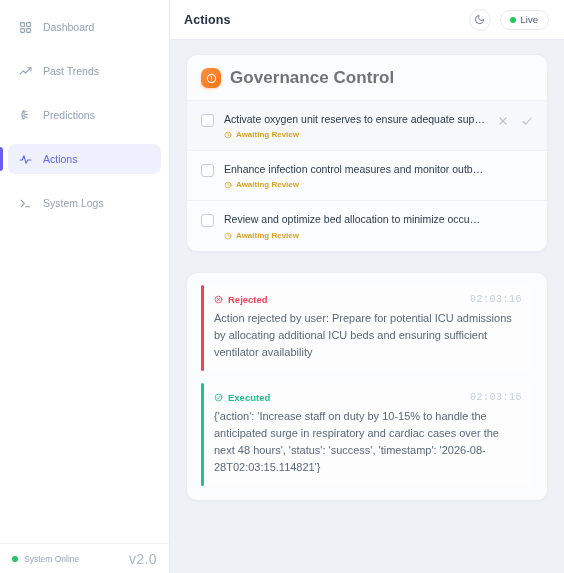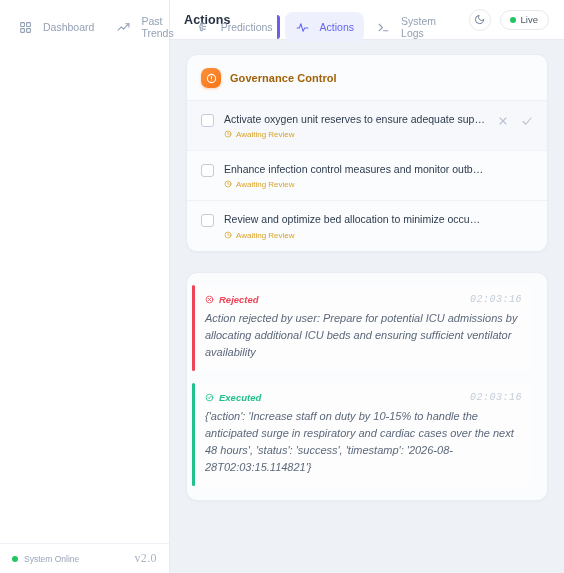--- a/index.html
+++ b/index.html
@@ -67,22 +67,22 @@
   .brand-sub {
     font-size: 8px;
     color: #9aa5b8;
     line-height: 1.2;
     letter-spacing: .05px;
   }
 
   .nav {
     padding: 12px 8px 0 8px;
     display: flex;
-    flex-direction: row;
-    gap: 2px;
+    flex-direction: column;
+    gap: 14px;
     flex: 1 1 auto;
   }
 
   .nav-item {
     position: relative;
     display: flex;
     align-items: center;
     gap: 11px;
     height: 30px;
     padding: 0 10px 0 11px;
@@ -124,22 +124,22 @@
     font-size: 8.5px;
     color: #9aa5b8;
   }
 
   .status-online { display: flex; align-items: center; gap: 6px; }
   .dot-green {
     width: 6px; height: 6px; border-radius: 50%;
     background: #22c55e; flex: 0 0 6px;
   }
   .version {
-    font-family: Liberation Serif, serif;
-    font-size: 12px;
+    font-family: Liberation Sans, sans-serif;
+    font-size: 14px;
     color: #aab4c5;
     letter-spacing: .4px;
   }
 
   
   .main {
     flex: 1 1 auto;
     height: 573px;
     display: flex;
     flex-direction: column;
@@ -221,23 +221,23 @@
     width: 20px; height: 20px;
     flex: 0 0 20px;
     border-radius: 7px;
     background: linear-gradient(140deg, #fb923c 0%, #f97316 100%);
     display: flex; align-items: center; justify-content: center;
     box-shadow: 0 1px 3px rgba(249,115,22,.33);
   }
   .gov-badge svg { width: 11px; height: 11px; display: block; }
 
   .gov-title {
-    font-size: 11px;
+    font-size: 17px;
     font-weight: bold;
-    color: #a16207;
+    color: #737373;
     letter-spacing: .05px;
   }
 
   .gov-sub {
     margin-top: 5px;
     font-size: 9px;
     color: #a6b0c0;
     padding-left: 0;
   }
 
@@ -269,25 +269,26 @@
     font-size: 10.5px;
     color: #2c3a4c;
     line-height: 1.35;
     white-space: nowrap;
     overflow: hidden;
     text-overflow: ellipsis;
   }
 
   .await {
     display: flex;
-    align-items: flex-start;
+    align-items: flex-end;
     gap: 4px;
     margin-top: 4px;
     font-size: 8px;
     color: #d9a328;
+    font-weight: bold;
   }
   .await svg { width: 8px; height: 8px; display: block; flex: 0 0 8px; }
 
   .row-actions {
     display: flex;
     align-items: center;
     gap: 9px;
     margin-top: 1px;
     flex: 0 0 auto;
   }
@@ -307,21 +308,21 @@
     padding: 14px 14px 14px 15px;
     border-bottom: 1px solid #eef1f6;
   }
   .audit-head svg { width: 13px; height: 13px; display: block; flex: 0 0 13px; }
   .audit-title {
     font-size: 12px;
     font-weight: bold;
     color: #22303f;
   }
 
-  .audit-body { padding: 12px 14px 14px 5px; font-style: italic; }
+  .audit-body { padding: 12px 14px 14px 14px; }
 
   .log-entry {
     position: relative;
     padding: 9px 11px 10px 13px;
     border-radius: 7px;
     background: #fdfdfe;
   }
   .log-entry + .log-entry { margin-top: 12px; }
 
   .log-entry::before {

